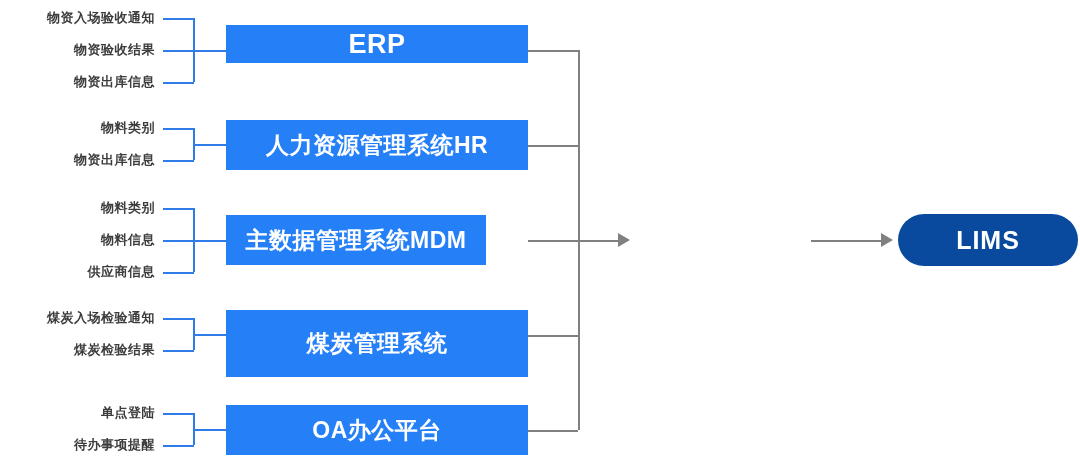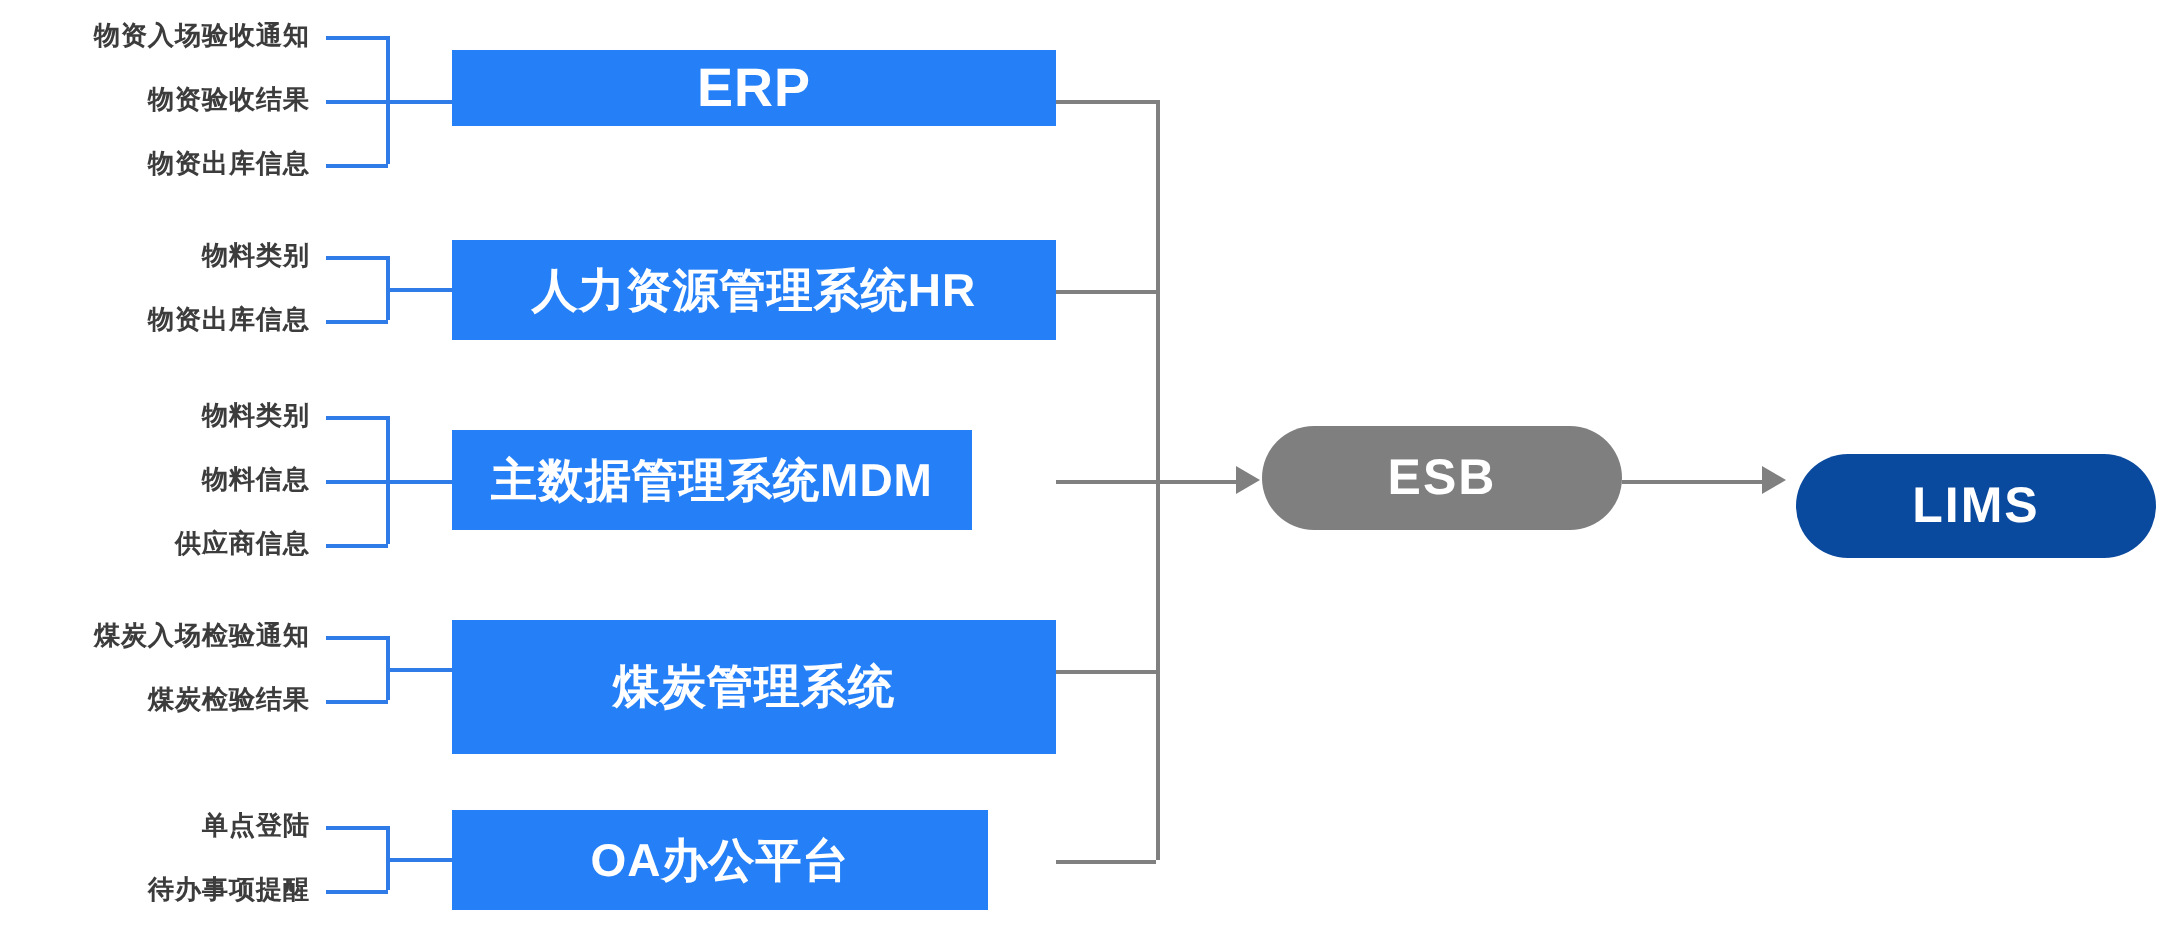--- a/index.html
+++ b/index.html
@@ -159,39 +159,36 @@
   </div>
 
   <div class="src-label" style="right:925px; top:413px;">单点登陆</div>
   <div class="src-label" style="right:925px; top:445px;">待办事项提醒</div>
 
   <div class="bk-h" style="left:163px; top:413px; width:31px;"></div>
   <div class="bk-h" style="left:163px; top:445px; width:31px;"></div>
   <div class="bk-v" style="left:193px; top:413px; height:32px;"></div>
   <div class="bk-h" style="left:193px; top:429px; width:34px;"></div>
 
-  <div class="sys-box" style="left:226px; top:405px; width:268px; height:50px;">
+  <div class="sys-box" style="left:226px; top:405px; width:302px; height:50px;">
     <span>OA办公平台</span>
   </div>
 
   <div class="bus-h" style="left:528px; top:50px;  width:50px;"></div>
   <div class="bus-h" style="left:528px; top:145px; width:50px;"></div>
   <div class="bus-h" style="left:528px; top:240px; width:50px;"></div>
   <div class="bus-h" style="left:528px; top:335px; width:50px;"></div>
   <div class="bus-h" style="left:528px; top:430px; width:50px;"></div>
 
   <div class="bus-v" style="left:578px; top:50px; height:380px;"></div>
 
   <div class="bus-h" style="left:578px; top:240px; width:42px;"></div>
   <div class="arrow-head" style="left:618px; top:240px;"></div>
 
-  <div class="pill pill-esb" style="left:631px; top:213px; width:180px; height:52px;">
-    <span>ESB</span>
-  </div>
 
   <div class="bus-h" style="left:811px; top:240px; width:72px;"></div>
   <div class="arrow-head" style="left:881px; top:240px;"></div>
 
-  <div class="pill pill-lims" style="left:898px; top:227px; width:180px; height:52px;">
+  <div class="pill pill-lims" style="left:898px; top:214px; width:180px; height:52px;">
     <span>LIMS</span>
   </div>
 
 </div>
 
 </body></html>

